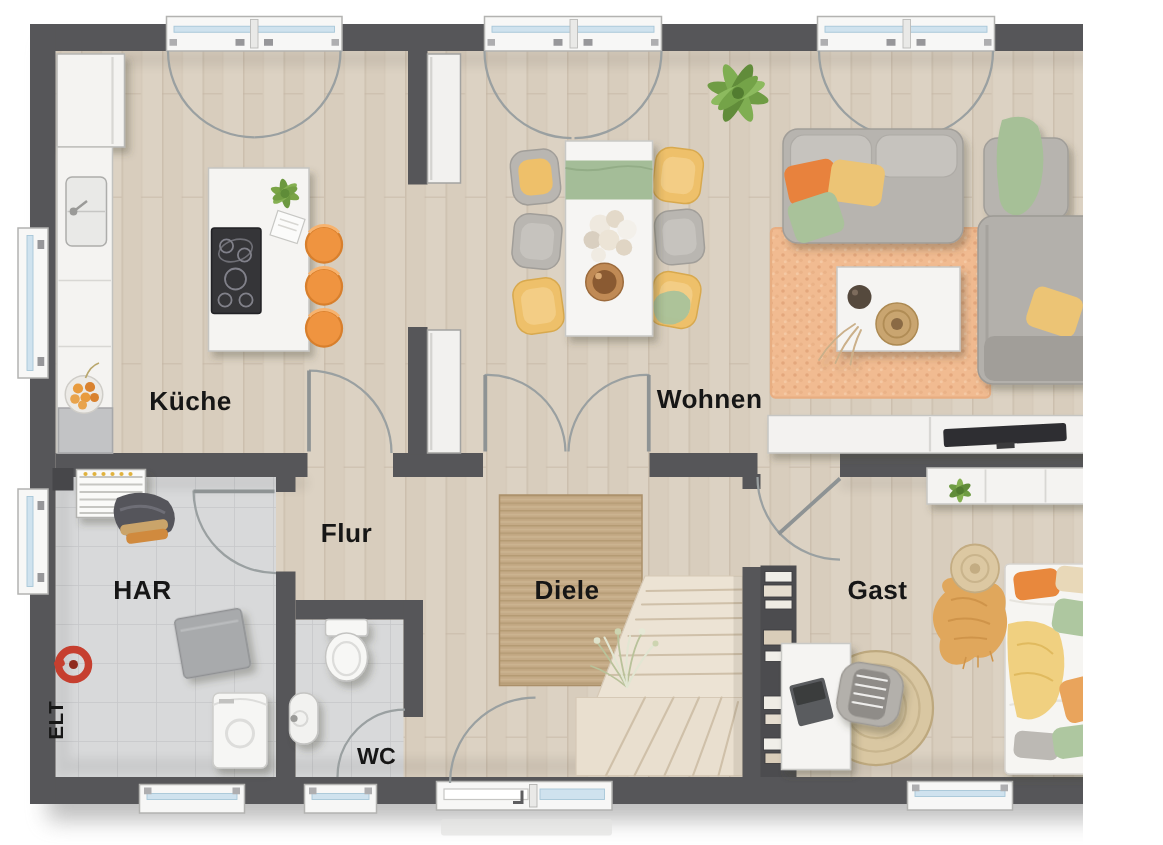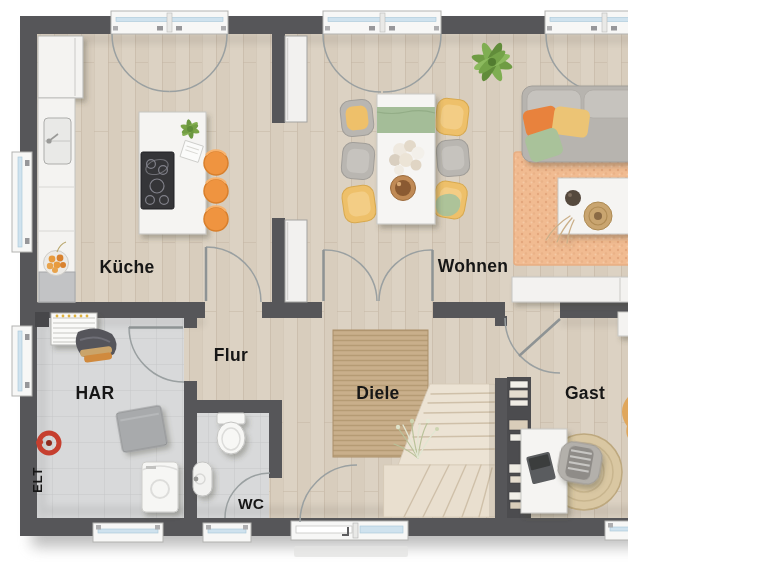--- a/index.html
+++ b/index.html
@@ -1,16 +1,16 @@
 <!DOCTYPE html>
 <html><head>
 <meta charset="utf-8">
 <style>
   html,body{margin:0;padding:0;background:#ffffff;}
-  .stage{position:relative;width:628px;height:563px;background:#ffffff;font-family:"Liberation Sans",sans-serif;overflow:hidden;}
+  .stage{position:relative;width:722px;height:563px;background:#ffffff;font-family:"Liberation Sans",sans-serif;overflow:hidden;}
   svg{display:block;}
   text{font-family:"Liberation Sans","DejaVu Sans",sans-serif;font-weight:600;fill:#161616;}
   .room-label{font-size:17.5px;letter-spacing:.3px;}
   .room-label-small{font-size:15.5px;}
   .room-label-tiny{font-size:13.5px;letter-spacing:.5px;}
 </style>
 </head>
 <body>
 
 <div class="stage">

